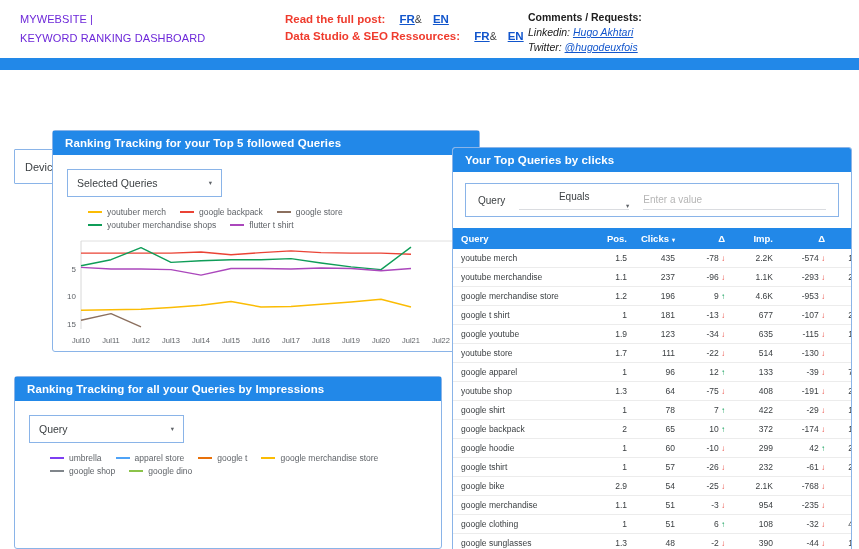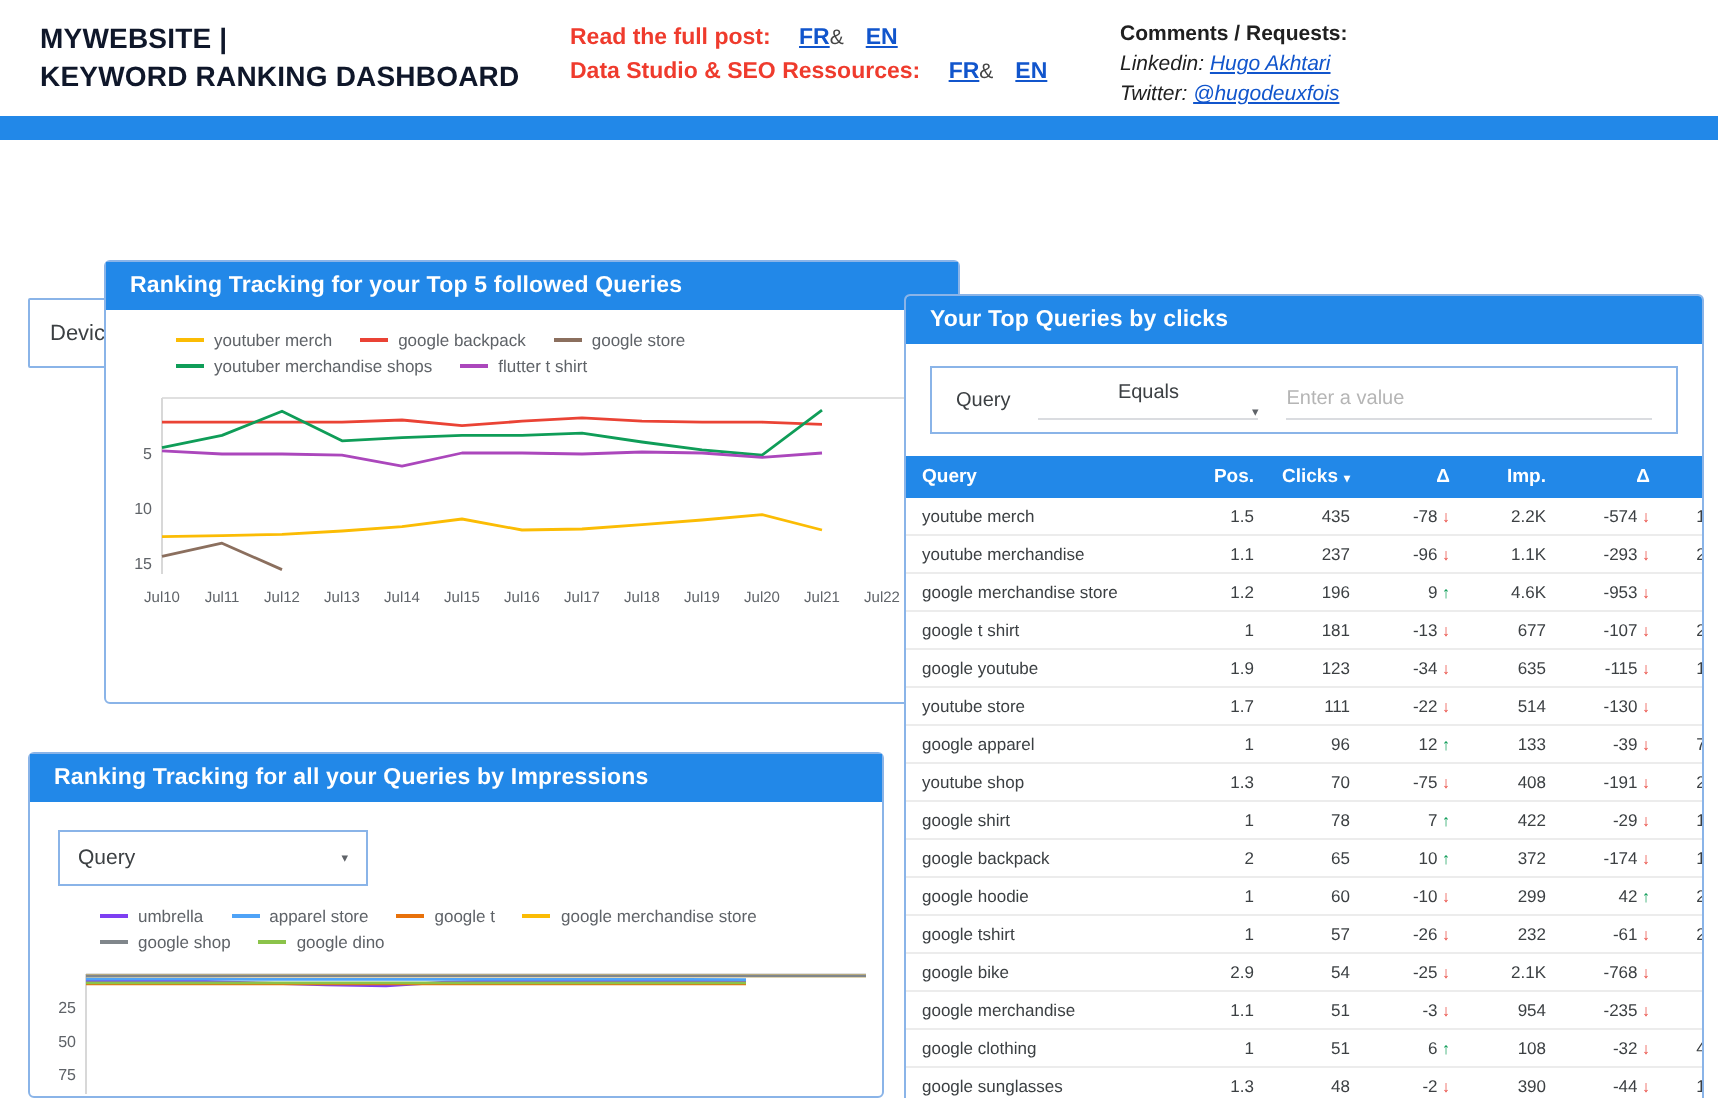--- a/index.html
+++ b/index.html
@@ -7,26 +7,26 @@
     margin: 0; padding: 0;
     width: 859px; height: 549px;
     overflow: hidden;
     background: #ffffff;
     font-family: "Liberation Sans", sans-serif;
   }
   .page { position: relative; width: 859px; height: 549px; background:#fff; }
 
   
   .header { position:absolute; left:0; top:0; width:859px; height:58px; background:#fff; }
-  .brand { position:absolute; left:20px; top:10px; font-size:14px; font-weight:bold; color:#0f172a; line-height:19px; letter-spacing:0.1px; }
+  .brand { position:absolute; left:20px; top:10px; font-size:11px; font-weight:normal; color:#6d28d9; line-height:19px; letter-spacing:0.1px; }
   .brand div { white-space:nowrap; }
   .promo { position:absolute; left:285px; top:11px; font-size:11.5px; font-weight:bold; color:#ef3b2d; line-height:17px; }
   .promo a { color:#1155cc; text-decoration:underline; font-weight:bold;margin-left:11px; }
   .promo .amp { color:#444; font-weight:normal; font-size:10.5px; }
-  .contact { position:absolute; left:560px; top:10px; font-size:10.5px; color:#202020; line-height:15px; }
+  .contact { position:absolute; left:528px; top:10px; font-size:10.5px; color:#202020; line-height:15px; }
   .contact .c-title { font-weight:bold; }
   .contact .c-line { font-style:italic; }
   .contact a { color:#1155cc; text-decoration:underline; font-style:italic; }
   .bluebar { position:absolute; left:0; top:58px; width:859px; height:12px; background:#2288e8; }
 
   
   .filterrow { position:absolute; left:0; top:70px; width:859px; height:58px; background:#fff; }
   .select-box {
     position:absolute; background:#fff; border:1px solid #8ab4e8;
     display:flex; align-items:center; padding:0 10px;
@@ -140,20 +140,24 @@
       <span class="caret">▾</span>
     </div>
     <div class="select-box" id="f-date">
       <span>Jul 10, 2020 - Jul 23, 2020</span>
       <span class="caret">▾</span>
     </div>
   </div>
 
   <div class="panel" id="panel-top">
     <div class="panel-title">Ranking Tracking for your Top 5 followed Queries</div>
+    <div class="mini-select">
+      <span>Selected Queries</span>
+      <span class="caret">▾</span>
+    </div>
     <div class="legend" id="legend-top">
         <div class="legend-item">
           <span class="legend-swatch" style="background: rgb(251, 188, 4);"></span>
           <span>youtuber merch</span>
         </div>
         <div class="legend-item">
           <span class="legend-swatch" style="background: rgb(234, 67, 53);"></span>
           <span>google backpack</span>
         </div>
         <div class="legend-item">
@@ -224,35 +228,20 @@
         </div>
         <div class="legend-item">
           <span class="legend-swatch" style="background: rgb(128, 134, 139);"></span>
           <span>google shop</span>
         </div>
         <div class="legend-item">
           <span class="legend-swatch" style="background: rgb(139, 195, 74);"></span>
           <span>google dino</span>
         </div>
       </div>
-    <div class="chart-wrap">
-      <svg class="chart-svg" id="svg-bottom" width="426" height="66" viewBox="0 0 426 66">
-          <line x1="28" y1="4" x2="418" y2="4" stroke="#e0e0e0" stroke-width="1"></line>
-          <line x1="28" y1="4" x2="28" y2="64" stroke="#d8d8d8" stroke-width="1"></line>
-          <text x="23" y="23.666666666666668" text-anchor="end" class="ylab">25</text>
-          <text x="23" y="40.333333333333336" text-anchor="end" class="ylab">50</text>
-          <text x="23" y="57" text-anchor="end" class="ylab">75</text>
-          <path d="M 28.0 7.3 L 58.0 7.5 L 88.0 7.7 L 118.0 8.6 L 148.0 9.4 L 178.0 9.9 L 208.0 8.1 L 238.0 7.3 L 268.0 7.3 L 298.0 7.4 L 328.0 7.5 L 358.0 7.6" fill="none" stroke="#7e3ff2" stroke-width="1.4" stroke-linejoin="round"></path>
-          <path d="M 28.0 6.5 L 58.0 6.6 L 88.0 6.6 L 118.0 6.7 L 148.0 6.7 L 178.0 6.7 L 208.0 6.7 L 238.0 6.7 L 268.0 6.7 L 298.0 6.7 L 328.0 6.7 L 358.0 6.8" fill="none" stroke="#4fa3f7" stroke-width="1.4" stroke-linejoin="round"></path>
-          <path d="M 28.0 8.9 L 58.0 8.9 L 88.0 8.9 L 118.0 8.9 L 148.0 8.9 L 178.0 8.9 L 208.0 8.9 L 238.0 8.9 L 268.0 8.9 L 298.0 8.9 L 328.0 8.9 L 358.0 8.9" fill="none" stroke="#e8710a" stroke-width="1.4" stroke-linejoin="round"></path>
-          <path d="M 28.0 4.9 L 58.0 4.9 L 88.0 4.9 L 118.0 4.9 L 148.0 4.9 L 178.0 4.9 L 208.0 4.9 L 238.0 4.9 L 268.0 4.9 L 298.0 4.9 L 328.0 4.9 L 358.0 4.9 L 388.0 4.9 L 418.0 4.9" fill="none" stroke="#fbbc04" stroke-width="1.4" stroke-linejoin="round"></path>
-          <path d="M 28.0 4.9 L 58.0 4.9 L 88.0 4.9 L 118.0 4.9 L 148.0 4.9 L 178.0 4.9 L 208.0 4.9 L 238.0 4.9 L 268.0 4.9 L 298.0 4.9 L 328.0 4.9 L 358.0 4.9 L 388.0 4.9 L 418.0 4.9" fill="none" stroke="#80868b" stroke-width="1.4" stroke-linejoin="round"></path>
-          <path d="M 28.0 8.4 L 58.0 8.4 L 88.0 8.4 L 118.0 8.4 L 148.0 8.4 L 178.0 8.4 L 208.0 8.4 L 238.0 8.4 L 268.0 8.4 L 298.0 8.4 L 328.0 8.4 L 358.0 8.4" fill="none" stroke="#8bc34a" stroke-width="1.4" stroke-linejoin="round"></path>
-        </svg>
-    </div>
   </div>
 
   <div class="panel" id="panel-right">
     <div class="panel-title">Your Top Queries by clicks</div>
 
     <div class="qfilter">
       <span class="qf-label">Query</span>
       <span class="qf-op">
         <span>Equals</span>
         <span class="caret">▾</span>
@@ -341,21 +330,21 @@
             <td>1</td>
             <td>96</td>
             <td>12<span class="arr-up"> ↑</span></td>
             <td>133</td>
             <td>-39<span class="arr-down"> ↓</span></td>
             <td>72.18%</td>
           </tr>
           <tr>
             <td class="c-query">youtube shop</td>
             <td>1.3</td>
-            <td>70</td>
+            <td>64</td>
             <td>-75<span class="arr-down"> ↓</span></td>
             <td>408</td>
             <td>-191<span class="arr-down"> ↓</span></td>
             <td>21.57%</td>
           </tr>
           <tr>
             <td class="c-query">google shirt</td>
             <td>1</td>
             <td>78</td>
             <td>7<span class="arr-up"> ↑</span></td>

